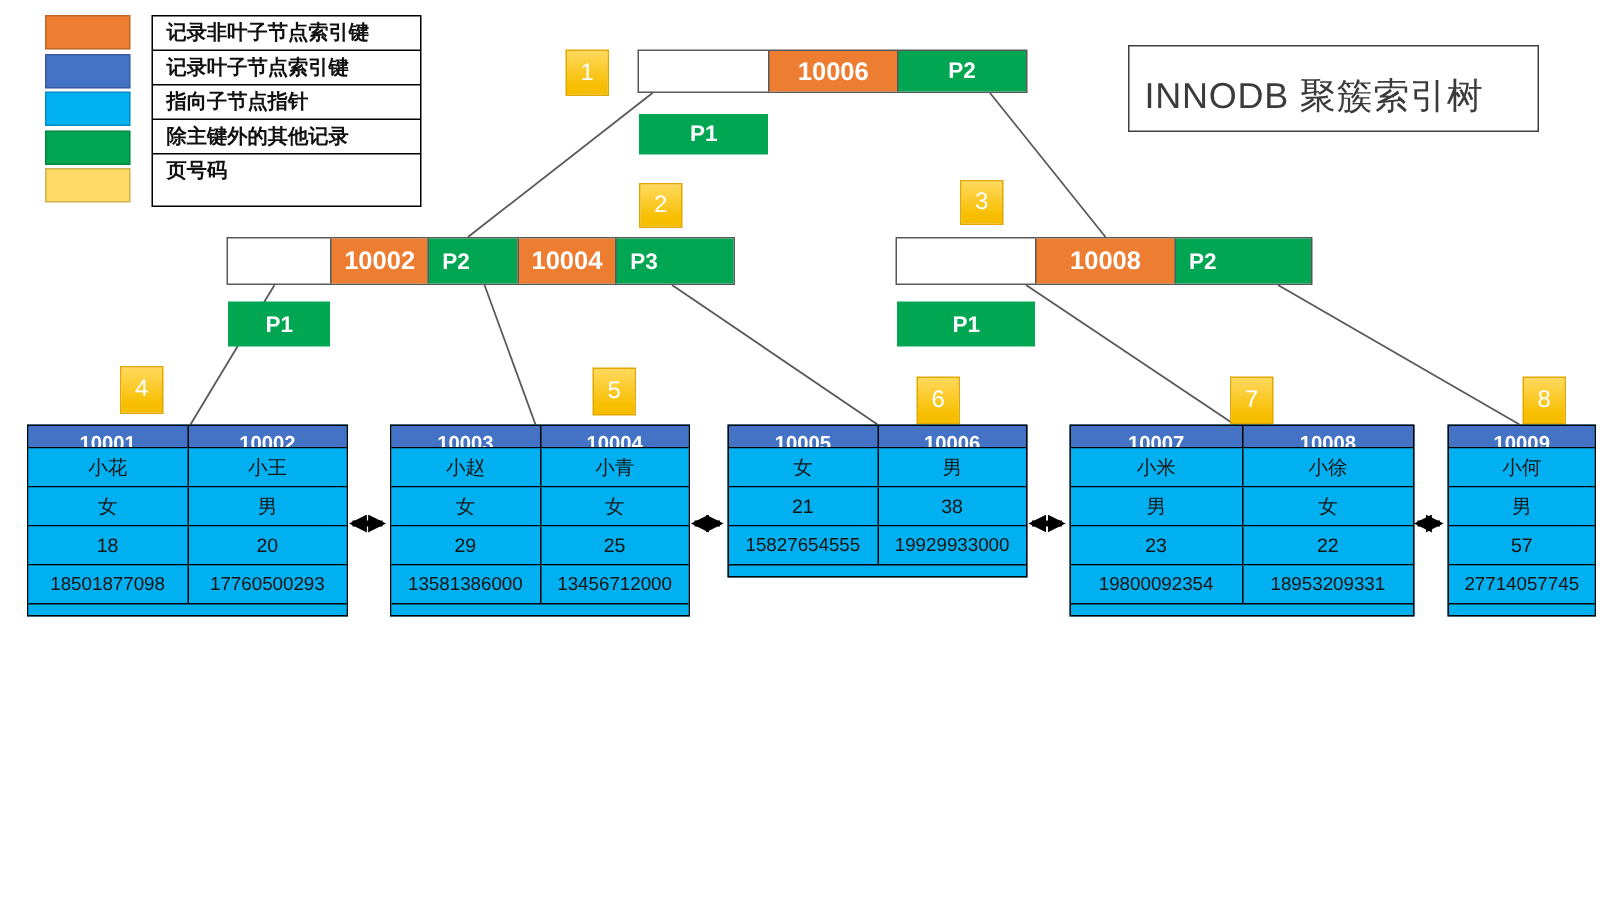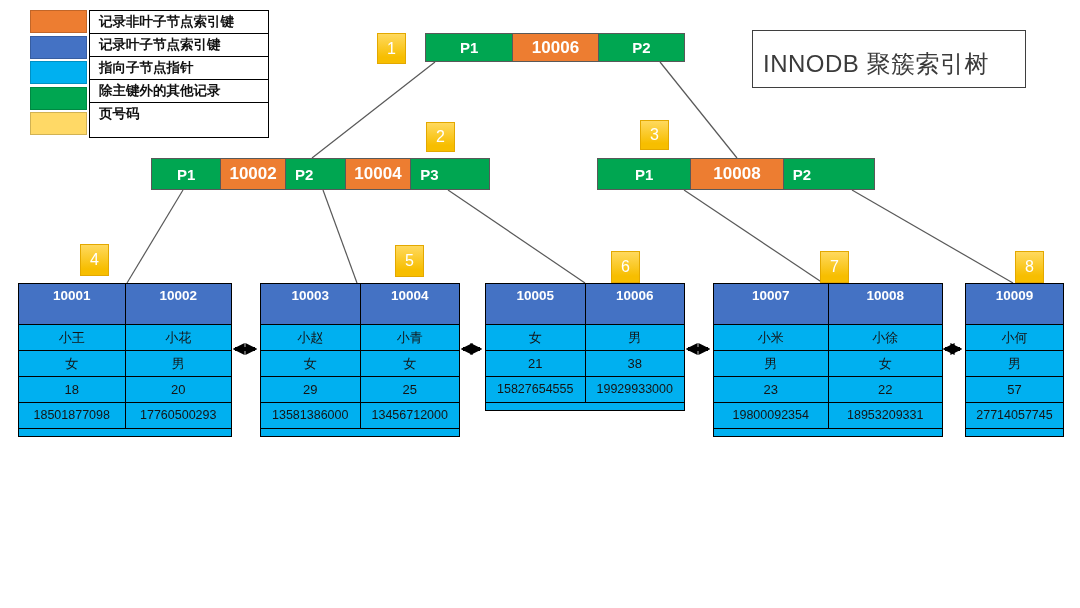--- a/index.html
+++ b/index.html
@@ -4,48 +4,48 @@
 <style>
   html,body{margin:0;padding:0;background:#fff;}
   body{font-family:"Liberation Sans","DejaVu Sans",sans-serif;}
   .canvas{position:relative;width:1080px;height:608px;background:#fff;overflow:hidden;}
   .overlay{position:absolute;left:0;top:0;width:1080px;height:608px;pointer-events:none;}
 
   
   .legend{position:absolute;left:30px;top:10px;display:flex;}
   .legend-swatches{display:flex;flex-direction:column;width:57px;}
   .legend-swatch{height:21px;margin-bottom:2.6px;border:1px solid rgba(0,0,0,.18);}
-  .legend-textcol{margin-left:2px;width:178px;border:1.4px solid #000;}
+  .legend-textcol{margin-left:14px;width:178px;border:1.4px solid #000;}
   .legend-label{height:22px;line-height:22px;padding-left:9px;font-size:13.5px;font-weight:600;color:#111;border-bottom:1.4px solid #000;white-space:nowrap;}
   .legend-label:last-child{border-bottom:none;}
 
   
   .title-box{position:absolute;left:752px;top:30px;width:272px;height:56px;border:1.4px solid #3f3f3f;background:#fff;}
   .title-text{position:absolute;left:10px;bottom:7px;font-size:24px;color:#3b3b3b;letter-spacing:.5px;}
 
   
   .inode{position:absolute;display:flex;border:1px solid #595959;box-sizing:border-box;}
   .inode-cell{height:100%;display:flex;align-items:center;box-sizing:border-box;color:#fff;font-weight:bold;border-left:1px solid #595959;}
-  .inode-cell:first-child{border-left:none;}
+  .inode-cell:first-child{border-left:none;margin-top:42px;}
   .cell-green{background:#00A651;}
   .cell-orange{background:#ED7D31;}
   .ptr-label{width:100%;text-align:center;font-size:15px;}
   .ptr-label.left{text-align:left;padding-left:9px;}
   .key-label{width:100%;text-align:center;font-size:17px;}
 
   
   .badge{position:absolute;width:27px;height:30px;background:linear-gradient(180deg,#FFD95E 0%,#F7BE00 80%);border:1px solid #E3A800;color:#fff;font-size:16px;display:flex;align-items:center;justify-content:center;}
 
   
   .leaf{position:absolute;top:283px;border:1.5px solid #000;box-sizing:content-box;background:#00B0F0;}
   .leaf-row{display:flex;border-top:1.5px solid #000;}
   .leaf-row:first-child{border-top:none;}
   .leaf-cell{flex:1;text-align:center;box-sizing:border-box;border-left:1.5px solid #000;overflow:hidden;white-space:nowrap;}
   .leaf-cell:first-child{border-left:none;}
-  .leaf-head .leaf-cell{background:#4472C4;color:#fff;font-weight:bold;font-size:13.5px;height:40px;line-height:24px;}
+  .leaf-head .leaf-cell{background:#4472C4;color:#fff;font-weight:bold;font-size:13.5px;height:14px;line-height:24px;}
   .leaf-data .leaf-cell{background:#00B0F0;color:#141414;font-size:13px;height:25px;line-height:25px;}
   .leaf-data.phone .leaf-cell{font-size:12.5px;}
   .leaf-filler{height:7px;background:#00B0F0;border-top:1.5px solid #000;}
 </style>
 </head>
 <body>
 
 <div class="canvas">
 
   <svg class="overlay" viewBox="0 0 1080 608">
@@ -133,22 +133,22 @@
       </div>
   </div>
 
   <div class="badge" style="left:80px;top:244px;">4</div>
   <div class="leaf" style="left:18px;width:212px;">
     <div class="leaf-row leaf-head">
       <div class="leaf-cell">10001</div>
       <div class="leaf-cell">10002</div>
     </div>
     <div class="leaf-row leaf-data">
+      <div class="leaf-cell">小花</div>
       <div class="leaf-cell">小王</div>
-      <div class="leaf-cell">小花</div>
     </div>
     <div class="leaf-row leaf-data">
       <div class="leaf-cell">女</div>
       <div class="leaf-cell">男</div>
     </div>
     <div class="leaf-row leaf-data">
       <div class="leaf-cell">18</div>
       <div class="leaf-cell">20</div>
     </div>
     <div class="leaf-row leaf-data phone">

